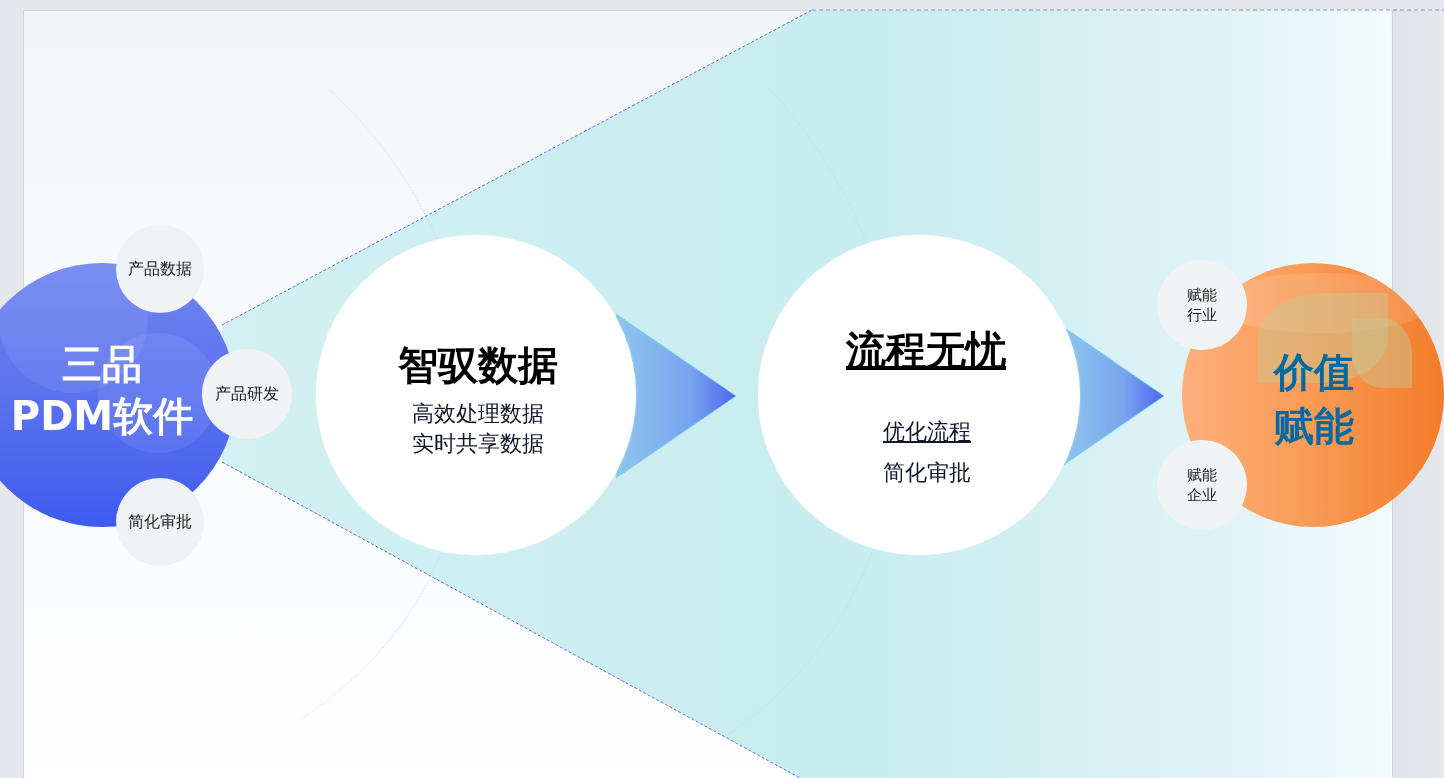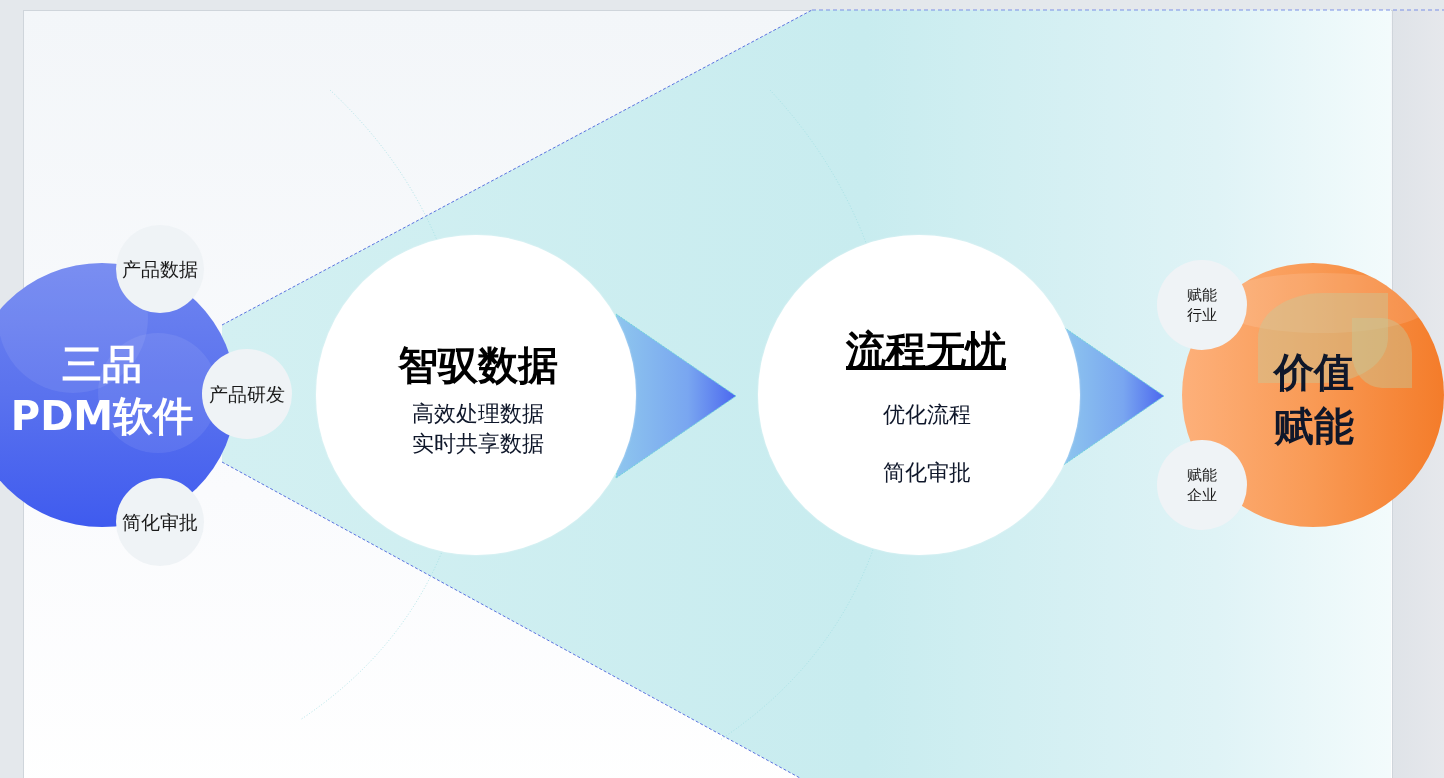--- a/index.html
+++ b/index.html
@@ -28,21 +28,21 @@
   .big-left .deco1 { position:absolute; left:30px; top:-20px; width:150px; height:150px; border-radius:50%; background:rgba(255,255,255,0.08); }
   .big-left .deco2 { position:absolute; left:130px; top:70px; width:120px; height:120px; border-radius:50%; background:rgba(255,255,255,0.08); }
   .big-left-title {
     position:absolute; left:-32px; top:338px; width:268px; text-align:center;
     color:#fff; font-weight:bold; font-family:"DejaVu Sans",sans-serif;
     font-size:40px; line-height:52px; letter-spacing:0px;
   }
   .bubble {
     position:absolute; border-radius:50%; background:#eff3f6;
     display:flex; align-items:center; justify-content:center; text-align:center;
-    font-size:19px; color:#1a1a1a; line-height:20px;
+    font-size:16px; color:#1a1a1a; line-height:20px;
   }
   .white-circle {
     position:absolute; border-radius:50%; background:#ffffff;
     box-shadow:0 0 2px rgba(255,255,255,0.6);
   }
   .wc-title {
     position:absolute; text-align:center; font-weight:bold; color:#000;
     font-size:40px; line-height:48px;
   }
   .wc-sub {
@@ -51,21 +51,21 @@
   .big-right {
     left:1182px; top:263px; width:262px; height:264px;
     background:linear-gradient(90deg,#fdb07a 0%,#f99a55 50%,#f47c2a 100%);
     overflow:hidden;
   }
   .big-right .leaf1 { position:absolute; left:76px; top:30px; width:130px; height:90px; border-radius:50% 0 50% 0; background:rgba(200,200,150,0.45); }
   .big-right .leaf2 { position:absolute; left:170px; top:55px; width:60px; height:70px; border-radius:0 50% 0 50%; background:rgba(200,200,150,0.45); }
   .big-right .wave { position:absolute; left:30px; top:10px; width:220px; height:60px; border-radius:50%; background:rgba(255,255,255,0.12); }
   .big-right-title {
     position:absolute; left:1232px; top:345px; width:164px; text-align:center;
-    color:#0f172a; font-weight:bold; font-size:40px; line-height:54px;
+    color:#0369a1; font-weight:bold; font-size:40px; line-height:54px;
   }
 </style>
 </head>
 <body>
 
 <div class="right-gutter"></div>
 
 <div class="canvas"></div>
 
 <svg class="bg" width="1444" height="778">
@@ -115,21 +115,21 @@
   <span>简化审批</span>
 </div>
 
 <div class="white-circle" style="left:316px; top:235px; width:320px; height:320px;"></div>
 <div class="wc-title" style="left:316px; top:322px; width:324px;margin-top:19px;">智驭数据</div>
 <div class="wc-sub" style="left:316px; top:391px; width:324px;">高效处理数据</div>
 <div class="wc-sub" style="left:316px; top:421px; width:324px;">实时共享数据</div>
 
 <div class="white-circle" style="left:758px; top:235px; width:322px; height:320px;"></div>
 <div class="wc-title" style="left:758px; top:326px; width:336px;text-decoration:underline;">流程无忧</div>
-<div class="wc-sub" style="left:758px; top:392px; width:338px;">优化流程</div>
+<div class="wc-sub" style="left:758px; top:409px; width:338px;text-decoration:underline;">优化流程</div>
 <div class="wc-sub" style="left:758px; top:450px; width:338px;">简化审批</div>
 
 <div class="circle big-right">
   <div class="wave"></div>
   <div class="leaf1"></div>
   <div class="leaf2"></div>
 </div>
 <div class="big-right-title">
   <div>价值</div>
   <div>赋能</div>

